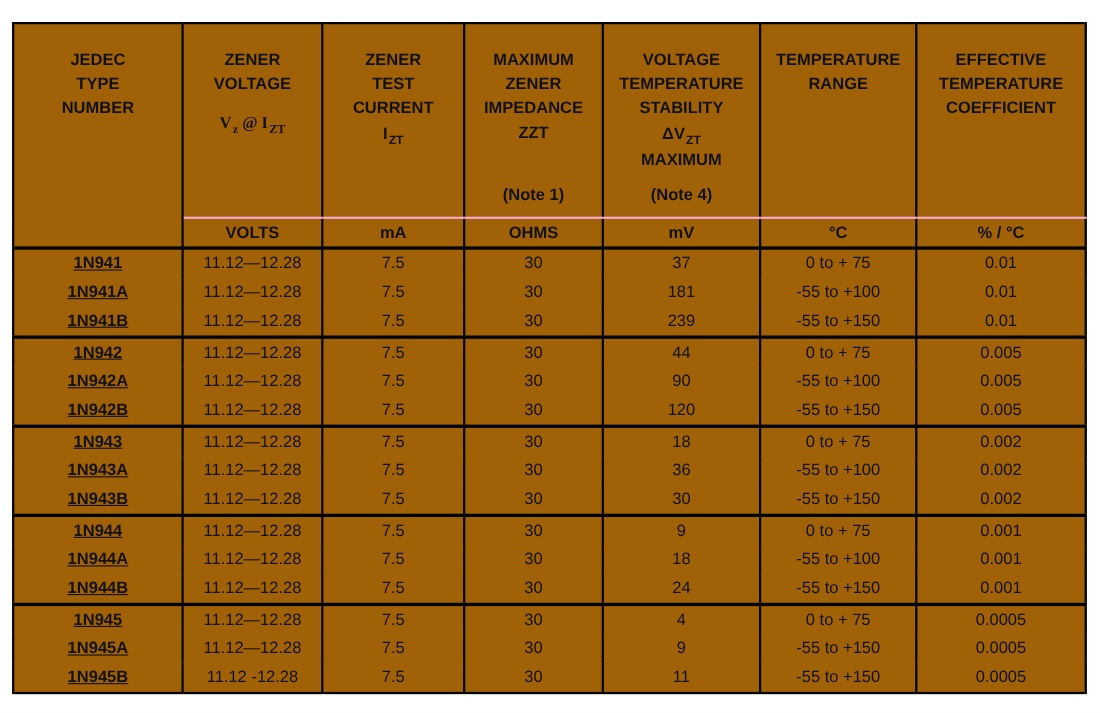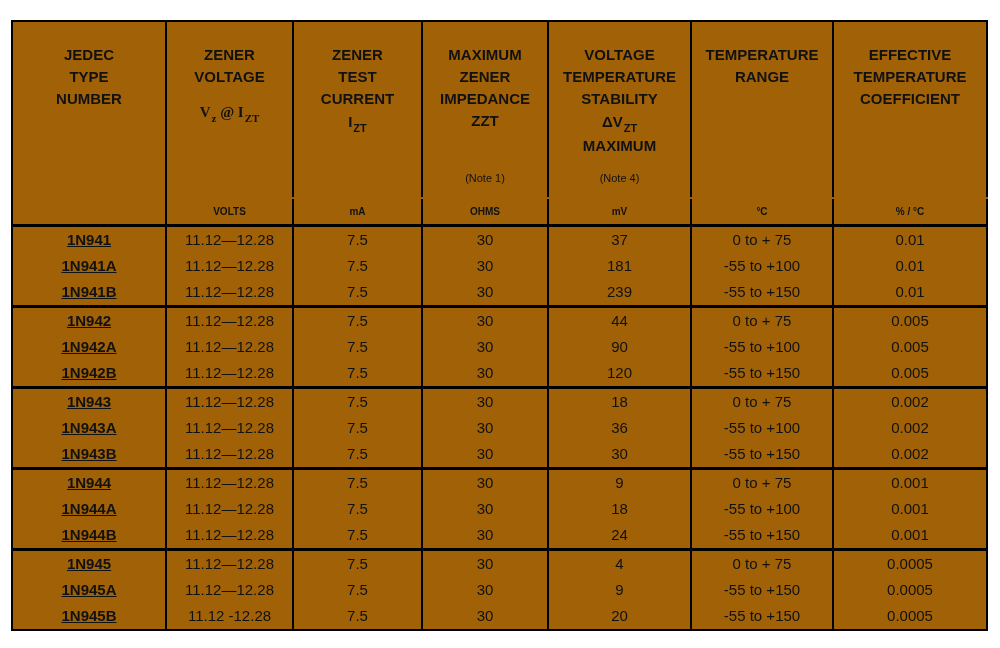--- a/index.html
+++ b/index.html
@@ -30,33 +30,33 @@
   
   tr.hdr-main { height: 177px; }
   tr.hdr-main th {
     position: relative;
     vertical-align: top;
     padding-top: 22px;
     font-size: 15px;
     font-weight: bold;
     text-align: center;
     line-height: 22px;
-    border-bottom: 2px solid #a16207;
+    border-bottom: 2px solid #f9a8d4;
   }
   tr.hdr-main th.rowspan-cell { border-bottom: none; }
   .hdr-lines { white-space: pre-line; }
   .symbol { line-height: 24px; font-weight: bold; font-size: 15px; }
   .symbol.gap { margin-top: 12px; font-family: Liberation Serif, serif; }
   .ss { font-size: 11px; position: relative; top: 5px; margin-left: 1px; font-weight: bold; }
-  .note { position: absolute; bottom: 8px; left: 0; right: 0; text-align: center; font-weight: normal; font-size: 11px; }
+  .note { position: absolute; bottom: 8px; left: 0; right: 0; text-align: center; font-weight: bold; font-size: 15px; }
 
   
   tr.units { height: 27px; }
   tr.units th {
-    font-size: 10px;
+    font-size: 15px;
     font-weight: bold;
     text-align: center;
     vertical-align: middle;
     padding: 2px 0;
   }
   thead { border-bottom: 3px solid #000; }
 
   
   tbody { border-top: 3px solid #000; }
   tbody tr { height: 26px; }
@@ -275,19 +275,19 @@
         <td>30</td>
         <td>9</td>
         <td>-55 to +150</td>
         <td>0.0005</td>
       </tr>
       <tr>
         <td class="type">1N945B</td>
         <td>11.12 -12.28</td>
         <td>7.5</td>
         <td>30</td>
-        <td>20</td>
+        <td>11</td>
         <td>-55 to +150</td>
         <td>0.0005</td>
       </tr>
     </tbody>
   </table>
 </div>
 
 </body></html>

